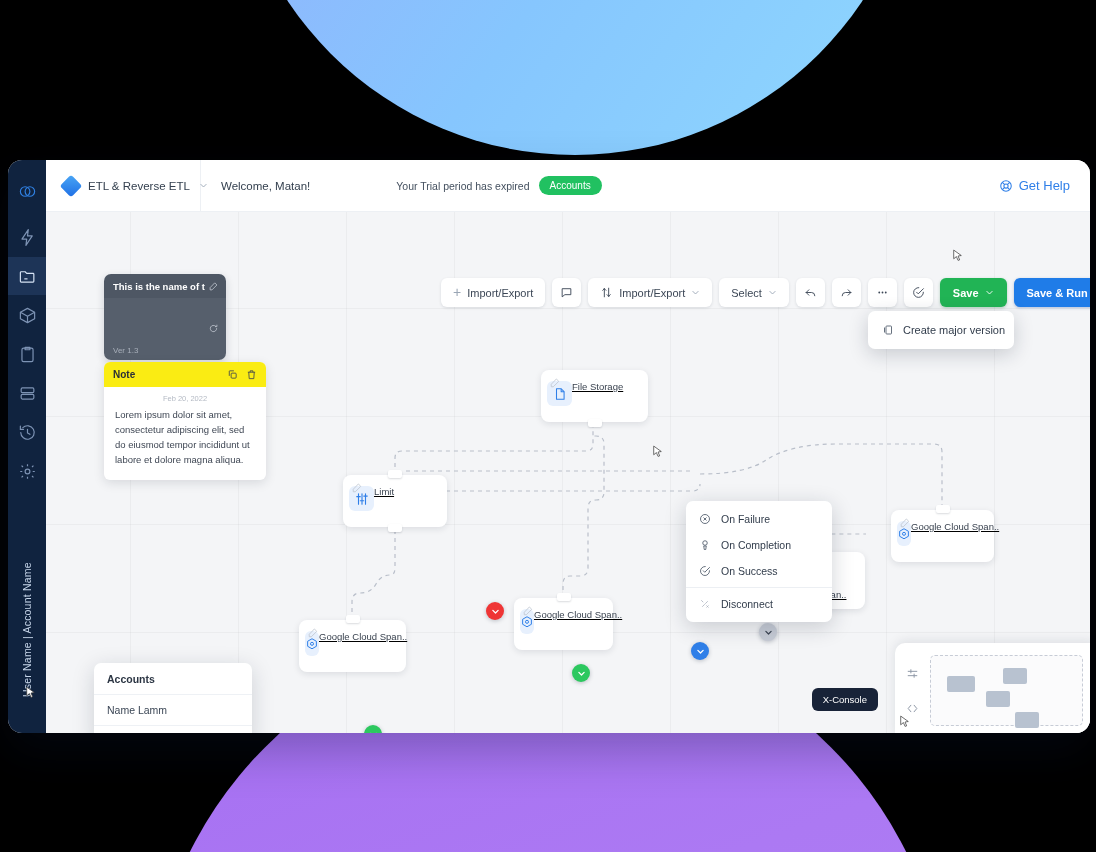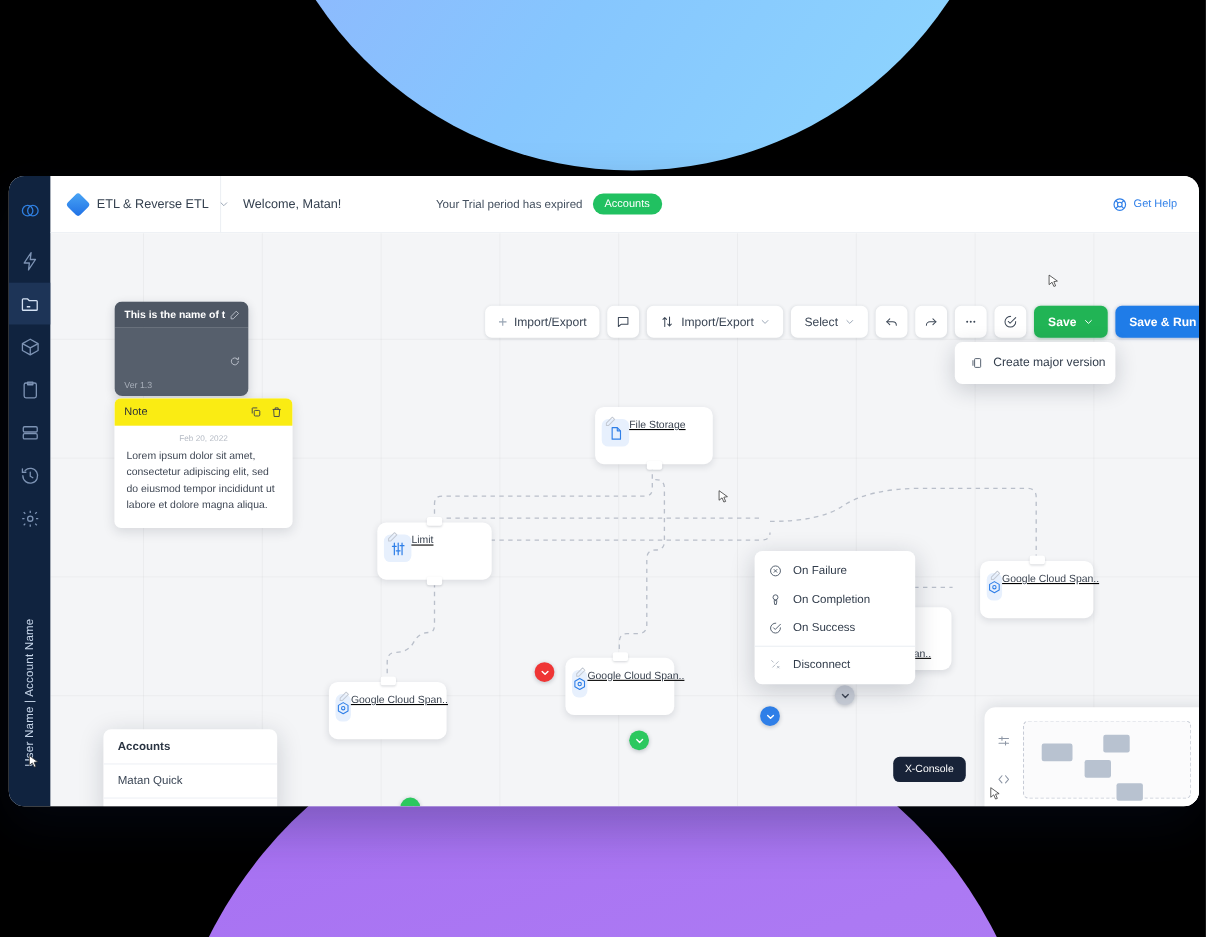--- a/index.html
+++ b/index.html
@@ -71,21 +71,21 @@
   #trial{
     margin-left:86px;display:flex;align-items:center;gap:9px;
   }
   #trial-text{font-size:10.5px;color:#44505f;}
   #upgrade-btn{
     background:#21c161;color:#fff;font-size:10px;border:none;border-radius:11px;
     padding:4px 11px;cursor:pointer;
   }
   #get-help{
     margin-left:auto;margin-right:20px;display:flex;align-items:center;gap:6px;
-    color:#2f7fe8;font-size:10px;cursor:pointer;
+    color:#2f7fe8;font-size:13px;cursor:pointer;
   }
   #get-help svg{width:14px;height:14px;}
 
   
   #canvas{
     flex:1;position:relative;background:#f4f5f7;
     background-image:
       linear-gradient(to right,rgba(0,0,0,.035) 1px,transparent 1px),
       linear-gradient(to bottom,rgba(0,0,0,.035) 1px,transparent 1px);
     background-size:108px 108px;
@@ -110,21 +110,21 @@
 
   
   #note{
     position:absolute;left:58px;top:150px;width:162px;
     border-radius:6px;overflow:hidden;background:#fff;
     box-shadow:0 3px 11px rgba(20,30,50,.13);
   }
   #note-head{
     background:#faec13;height:25px;display:flex;align-items:center;padding:0 9px;gap:8px;
   }
-  #note-title{font-size:10px;font-weight:400;color:#2a2f38;flex:1;}
+  #note-title{font-size:10px;font-weight:700;color:#2a2f38;flex:1;}
   #note-head svg{width:11px;height:11px;color:#3b4150;cursor:pointer;}
   #note-date{font-size:7.5px;color:#b4bac4;text-align:center;padding:7px 0 4px;}
   #note-body{font-size:9.5px;line-height:1.58;color:#3f4754;padding:0 11px 13px;}
 
   
   #toolbar{
     position:absolute;left:395px;top:66px;display:flex;align-items:center;gap:7px;
   }
   .tb{
     height:29px;background:#fff;border:none;border-radius:6px;
@@ -585,21 +585,21 @@
             <svg viewBox="0 0 24 24" fill="none" stroke="#aeb5c0" stroke-width="1.7" stroke-linecap="round">
                 <path d="M7 17l4-4M13 11l4-4"></path>
                 <path d="M15.5 15.5l3 3M18.5 15.5l-3 3M5 5l3 3"></path>
               </svg>
             <span>Disconnect</span>
           </div>
         </div>
 
         <div id="accounts">
           <div class="hd">Accounts</div>
-          <div class="row">Matan Quick</div>
+          <div class="row">Name Lamm</div>
           <div class="row signout">
             
             
           </div>
         </div>
 
         <div id="xconsole">X-Console</div>
 
         <div id="minimap">
           <div id="mm-tools">

